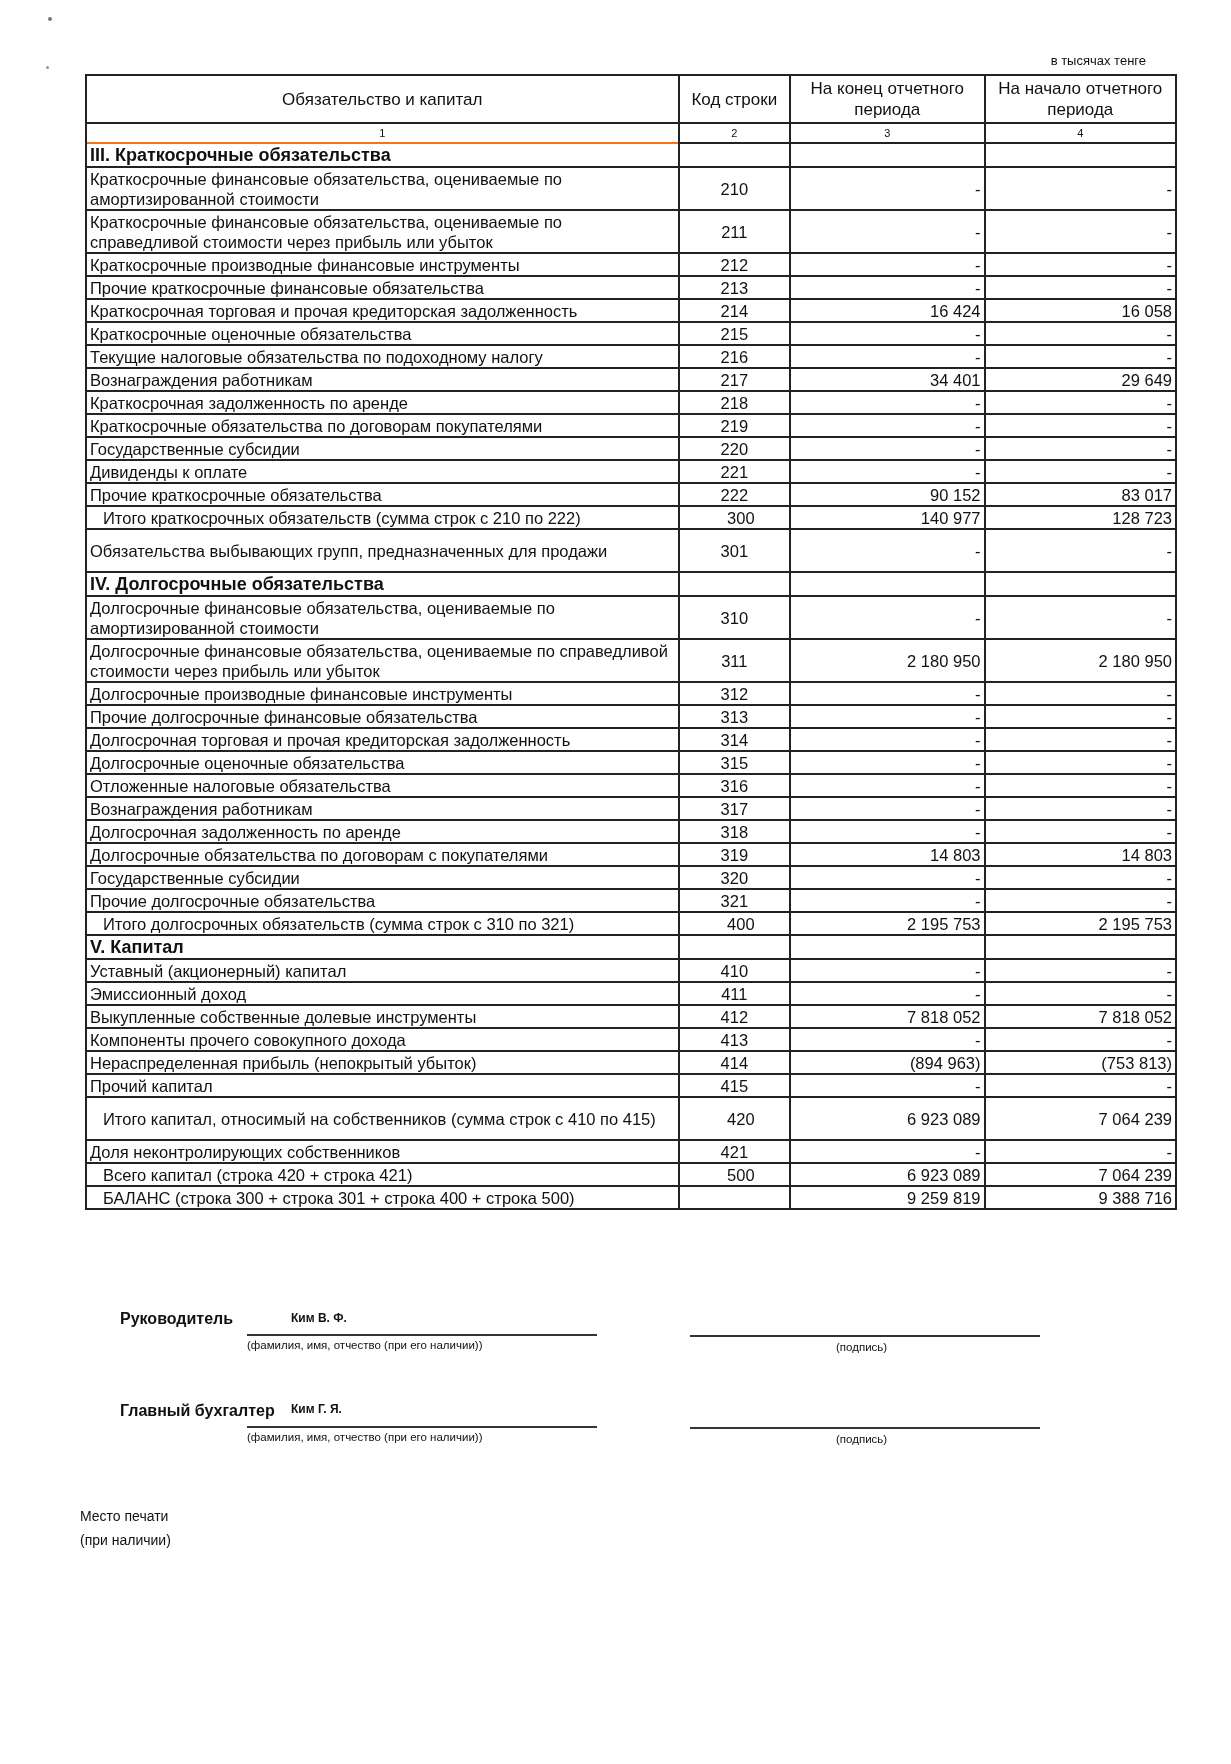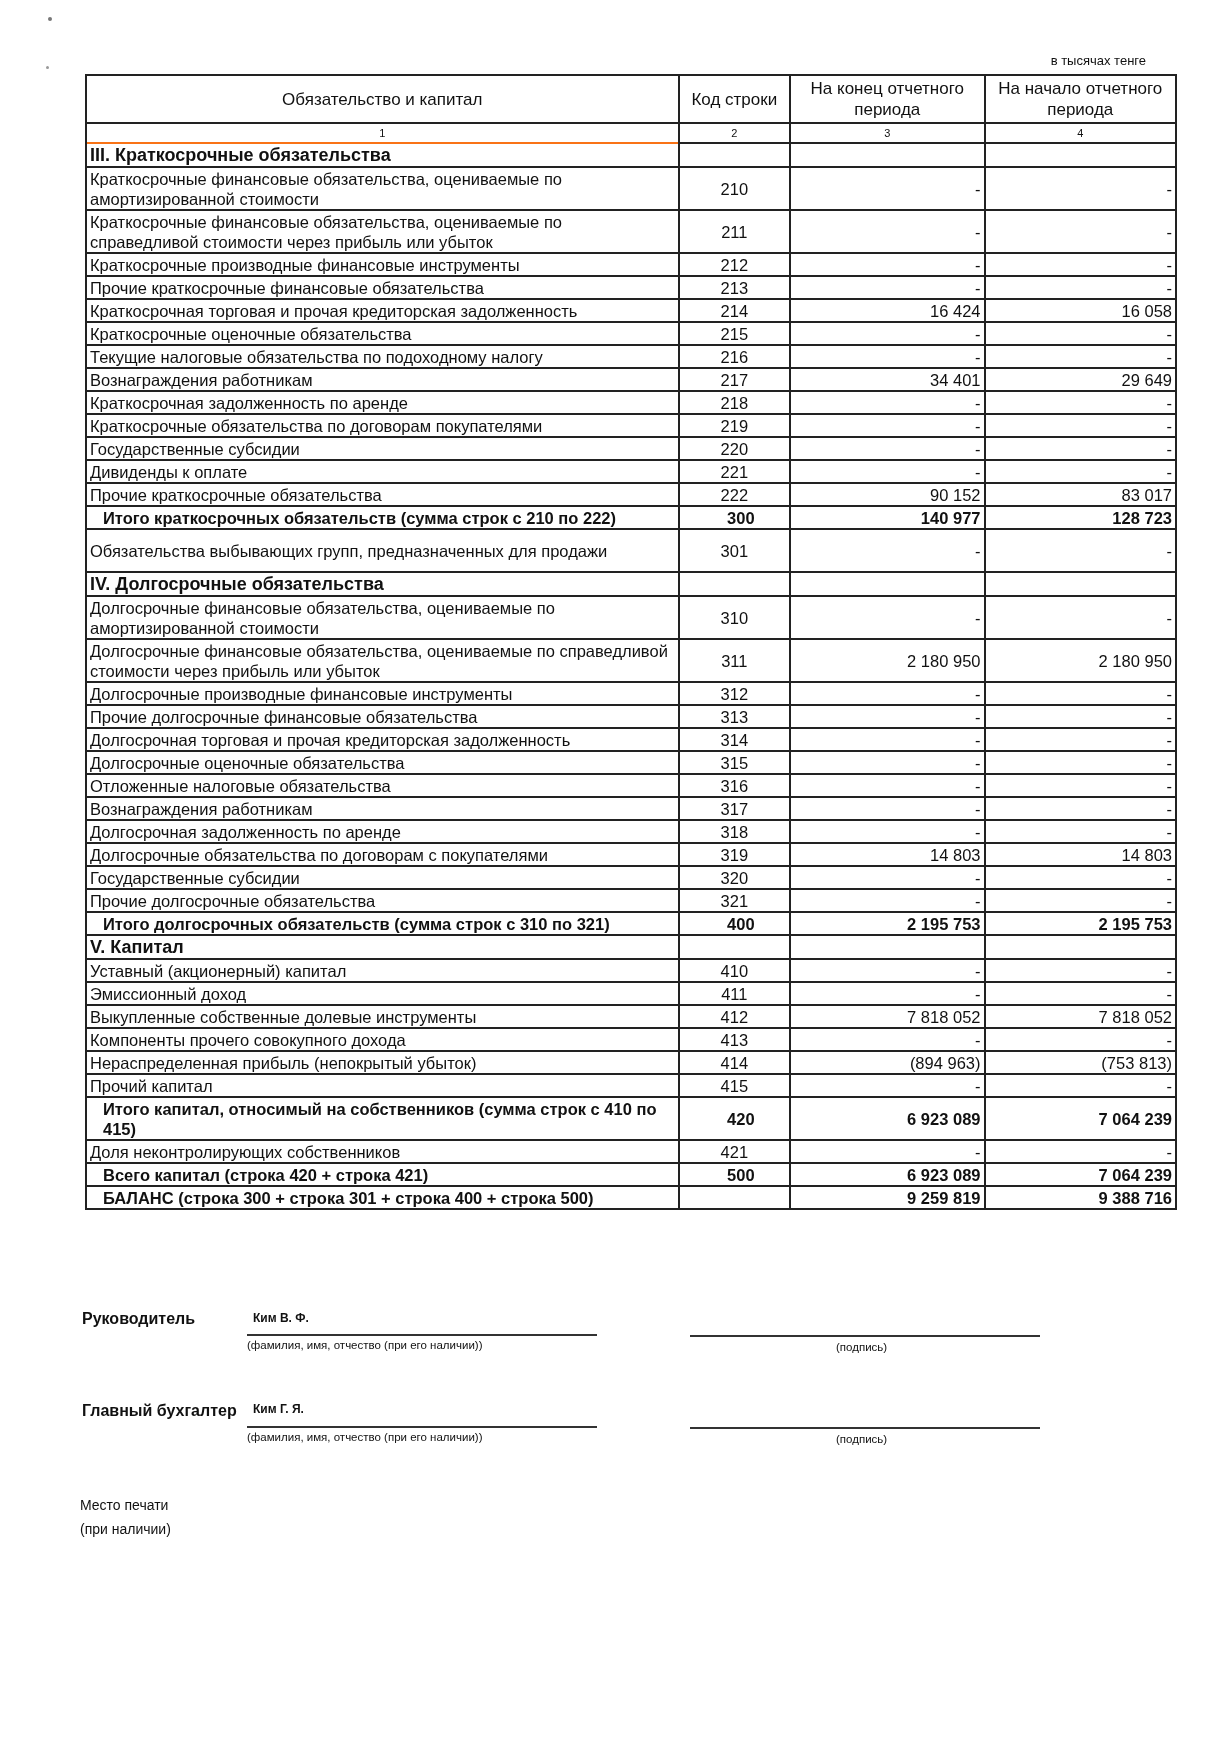--- a/index.html
+++ b/index.html
@@ -8,34 +8,34 @@
   .speck { position: absolute; width: 4px; height: 4px; border-radius: 50%; background: #777; }
   .units { position: absolute; top: 53px; right: 85px; font-size: 13px; }
   table.bal { position: absolute; left: 85px; top: 74px; width: 1092px;
               border-collapse: collapse; font-size: 16.5px; line-height: 20px; }
   table.bal td, table.bal th { border: 2px solid #222; padding: 0 3px; vertical-align: middle; }
   table.bal th { font-weight: normal; font-size: 17px; line-height: 21px; text-align: center; padding: 2px 3px; }
   col.c1 { width: 585px; } col.c2 { width: 110px; } col.c3 { width: 192px; } col.c4 { width: 189px; }
   tr.numrow td { font-size: 11px; line-height: 16px; text-align: center; padding: 1px 0; }
   td.lbl { border-top: none; border-bottom: none; }
   tr.sec td.lbl { font-weight: bold; font-size: 18px; }
-  tr.bold td { font-weight: bold; padding-left: 16px; }
+  tr.bold td { font-weight: normal; padding-left: 16px; }
   td.code { text-align: center; }
   td.val { text-align: right; }
   tr.h2 td { height: 41px; }
   tr.h1 td { height: 21px; }
   tr.hsec td { height: 22px; }
   td.lbl.first { border-top: 2px solid #f97316; }
   td.lbl.last { border-bottom: 2px solid #222; }
-  .sig { position: absolute; font-size: 15px; }
+  .sig { position: absolute; font-size: 15px; margin-left: 38px; }
   .sig-label { font-weight: bold; font-size: 16px; }
   .sig-name { font-weight: bold; font-size: 12px; }
   .line { position: absolute; height: 0; border-top: 2px solid #333; }
   .small { position: absolute; font-size: 11.5px; }
-  .stamp { position: absolute; font-size: 14px; line-height: 24px; }
+  .stamp { position: absolute; font-size: 14px; line-height: 24px; margin-top: 11px; }
 </style>
 </head>
 <body>
 
 <div class="speck" style="left:48px;top:17px;"></div>
 <div class="speck" style="left:46px;top:66px;width:3px;height:3px;background:#999;"></div>
 
 <div class="units">в тысячах тенге</div>
 
 <table class="bal">

